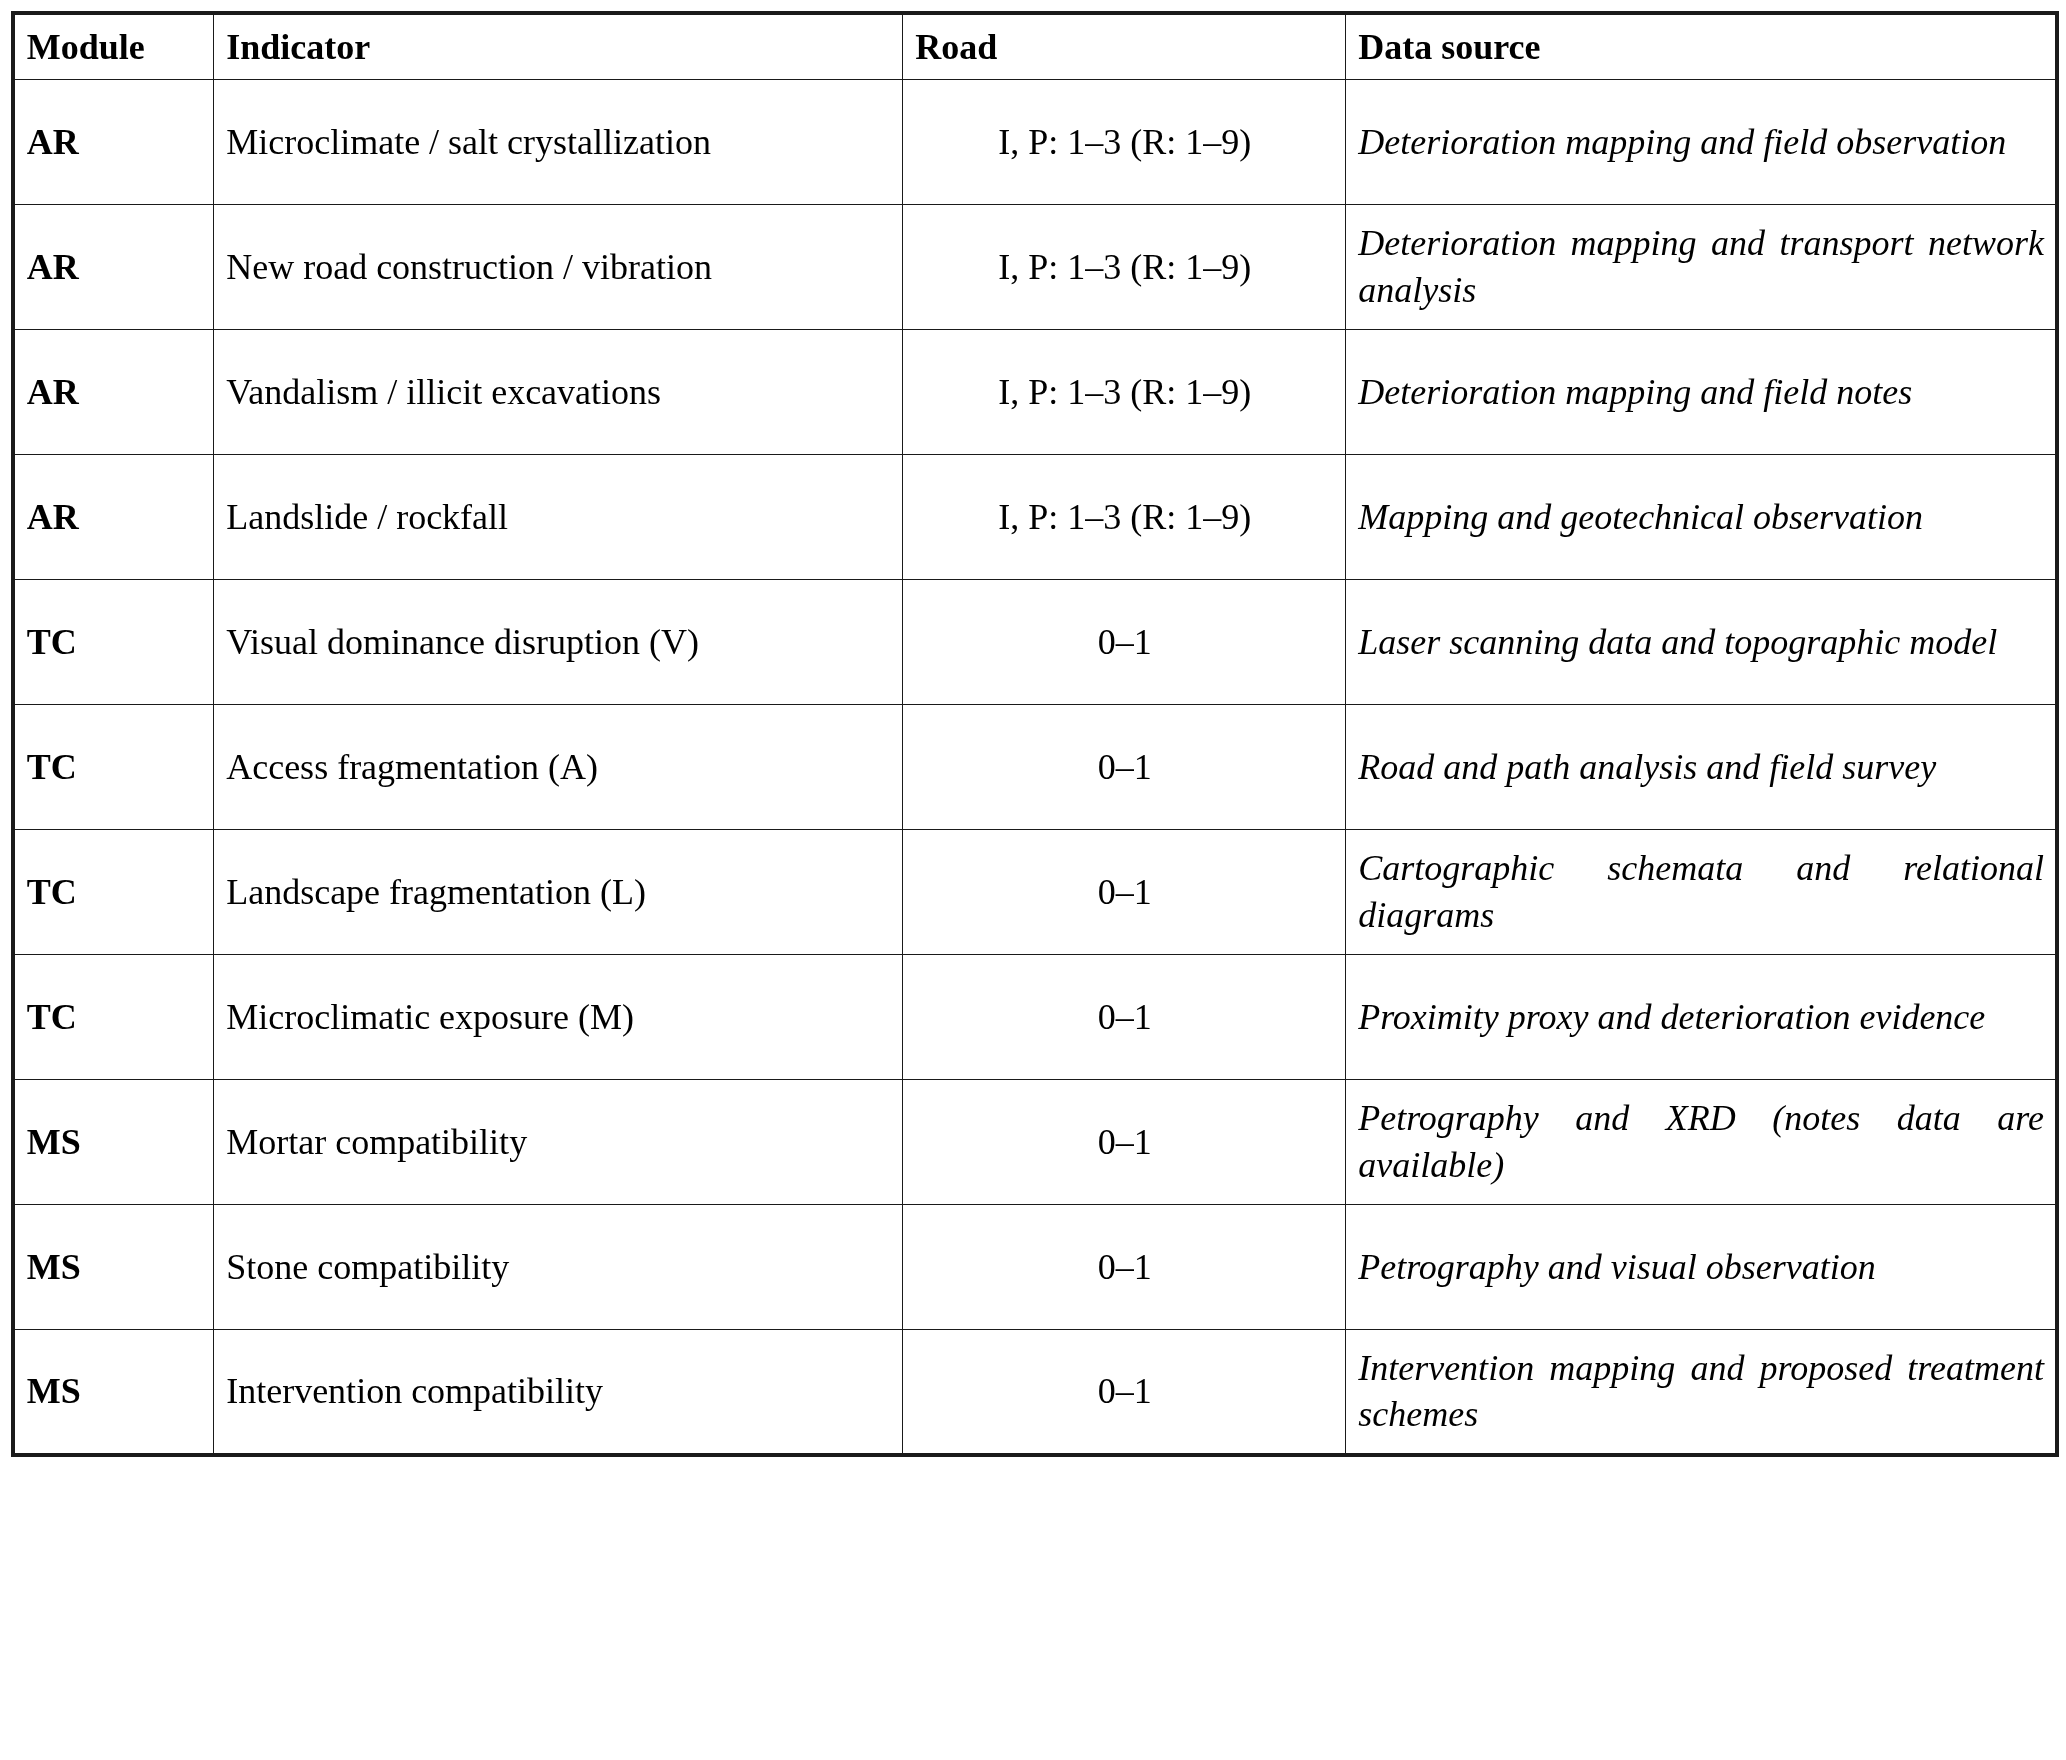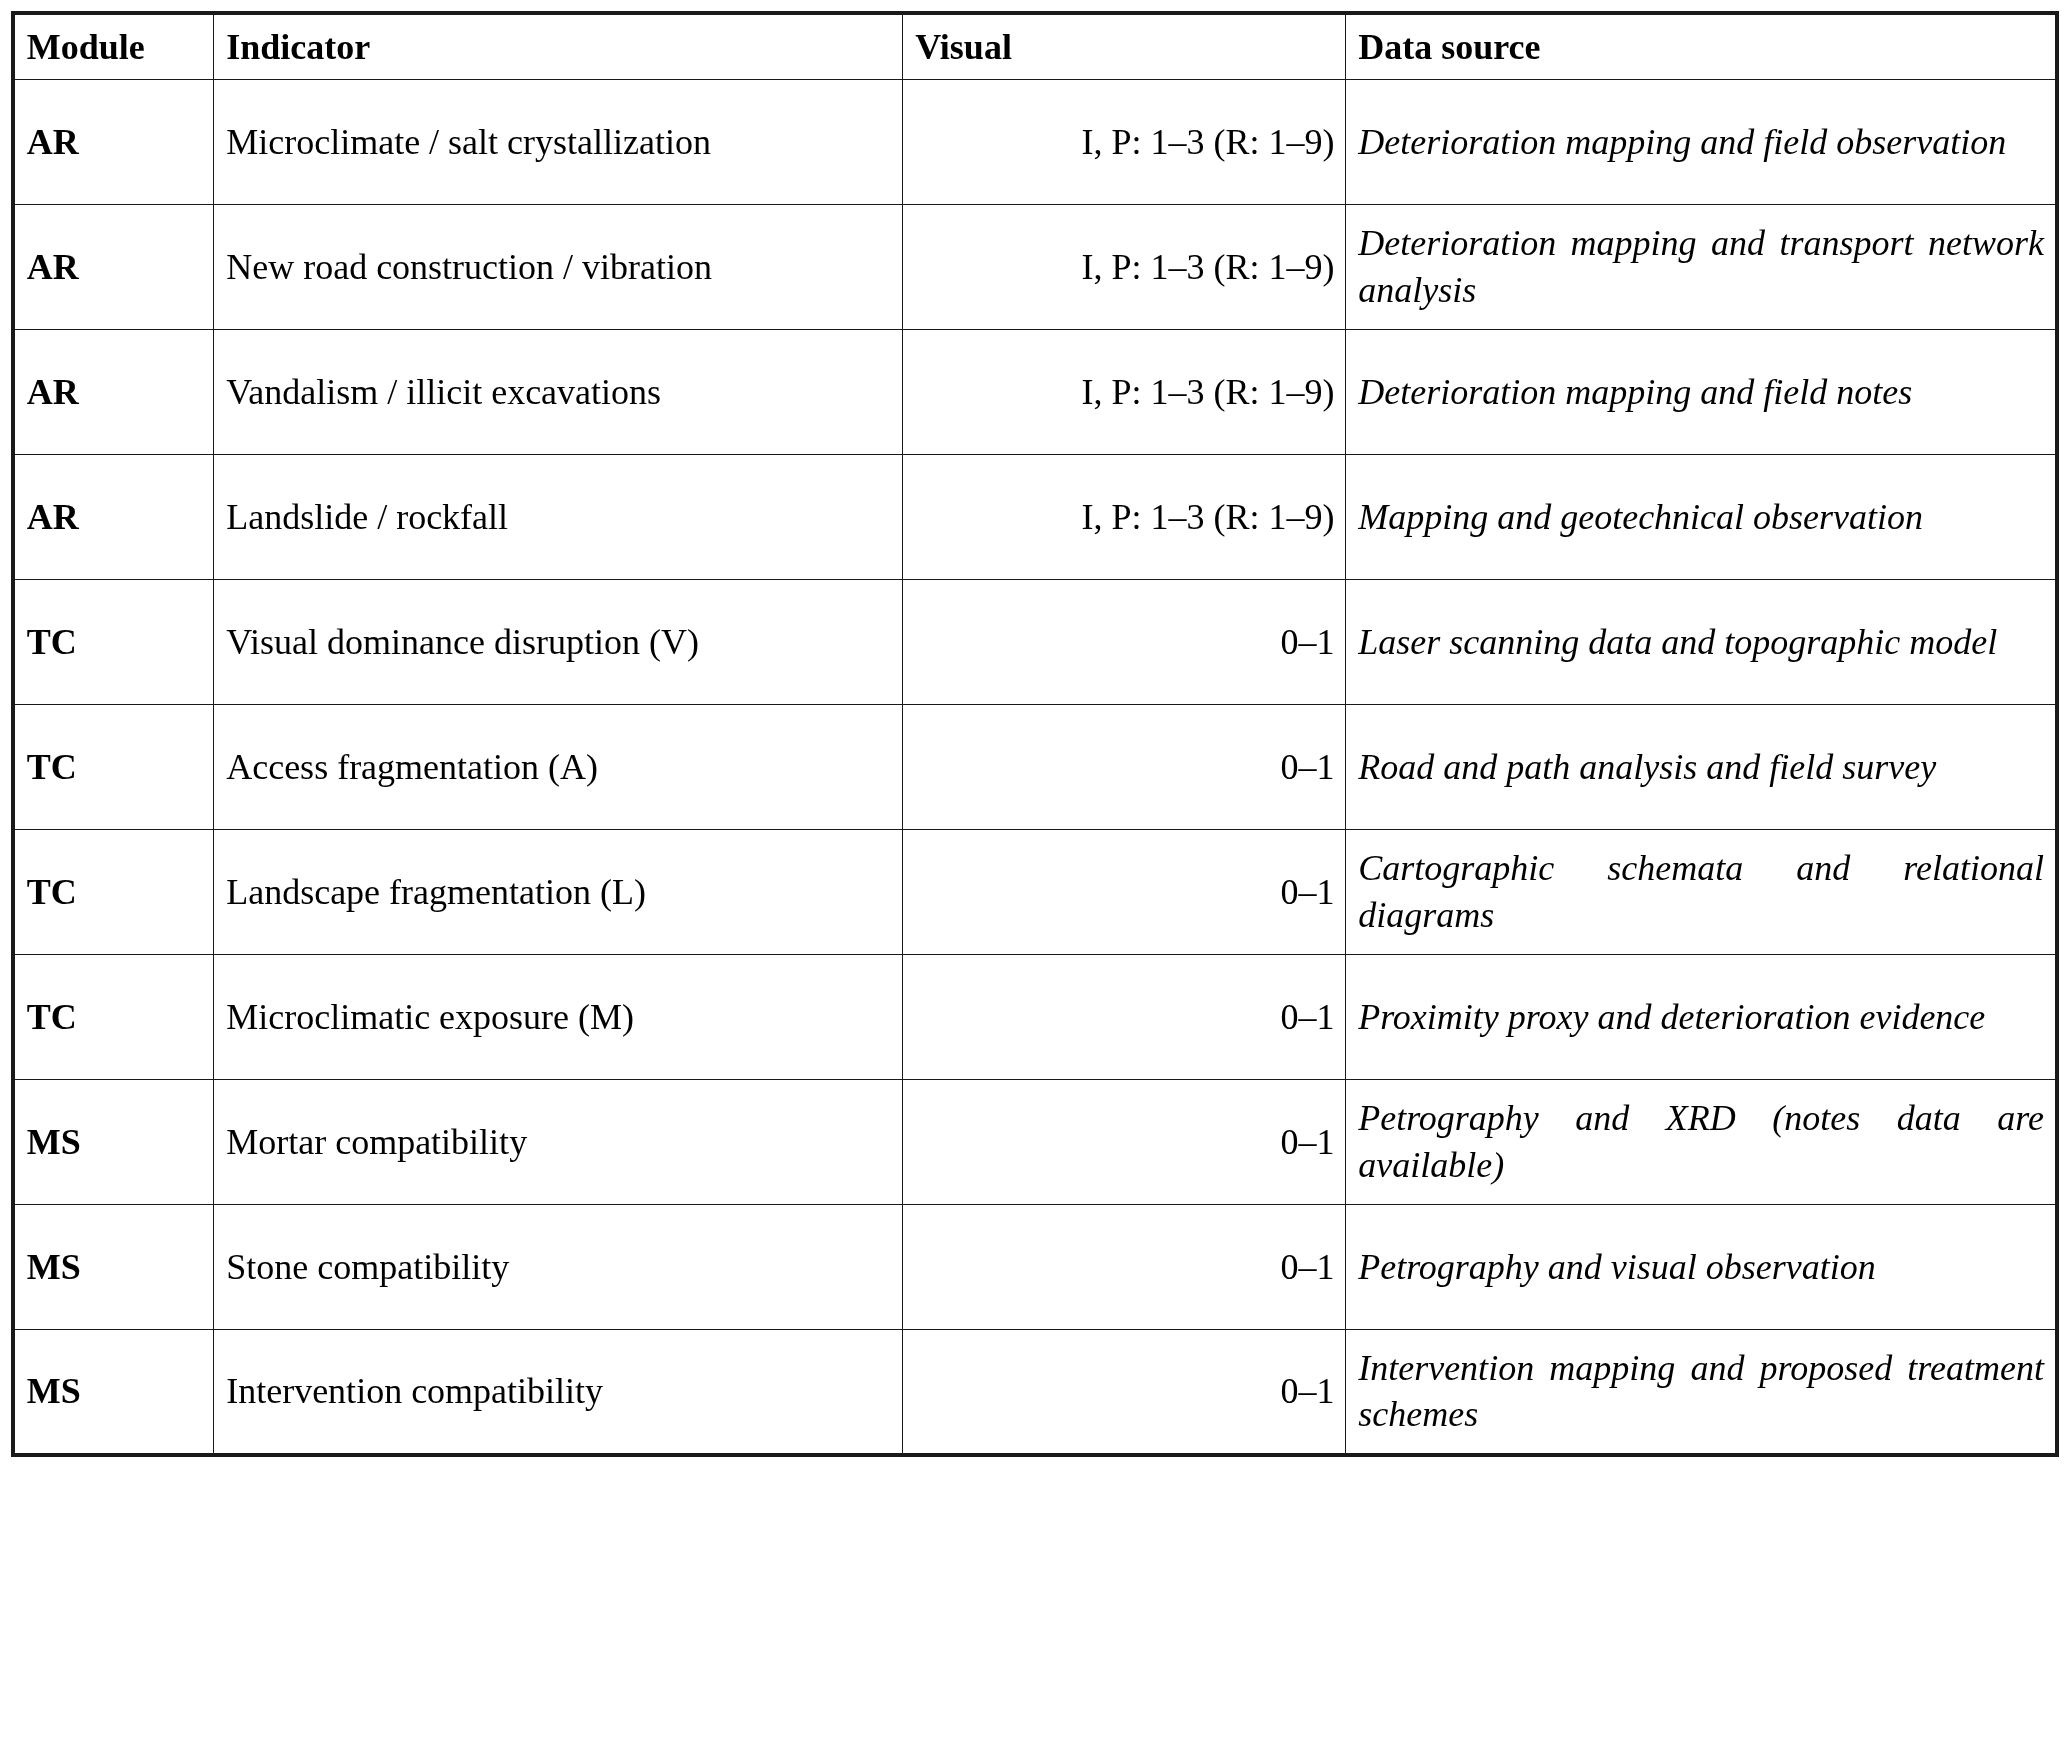--- a/index.html
+++ b/index.html
@@ -60,21 +60,21 @@
     font-weight: bold;
     text-align: left;
     white-space: nowrap;
   }
   tbody tr td.cell-indicator {
     text-align: justify;
     text-align-last: left;
     hyphens: none;
   }
   tbody tr td.cell-scale {
-    text-align: right;
+    text-align: center;
     white-space: nowrap;
   }
   tbody tr td.cell-source {
     text-align: justify;
     text-align-last: left;
     hyphens: none;
     font-style: italic;
   }
   
   tbody tr.two-line td { height: 125px; }
@@ -88,21 +88,21 @@
     <colgroup>
       <col class="c-module">
       <col class="c-indicator">
       <col class="c-scale">
       <col class="c-source">
     </colgroup>
     <thead>
       <tr>
         <th>Module</th>
         <th>Indicator</th>
-        <th>Visual</th>
+        <th>Road</th>
         <th>Data source</th>
       </tr>
     </thead>
     <tbody id="table-body">
         <tr class="two-line">
           <td class="cell-module">AR</td>
           <td class="cell-indicator">Microclimate / salt crystallization</td>
           <td class="cell-scale">I, P: 1–3 (R: 1–9)</td>
           <td class="cell-source">Deterioration mapping and field observation</td>
         </tr>

